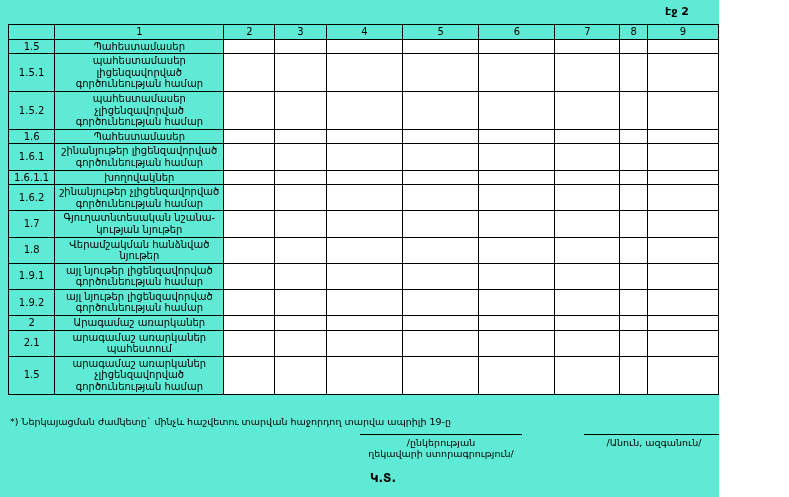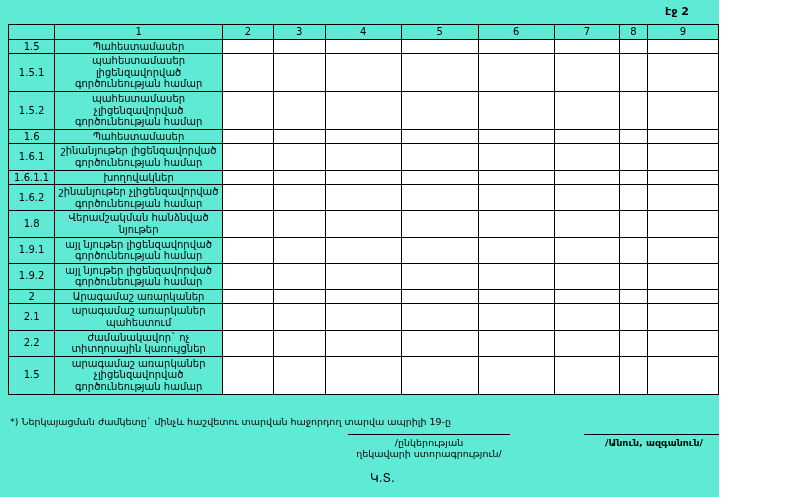--- a/index.html
+++ b/index.html
@@ -13,24 +13,24 @@
   table.form-table td { border:1px solid #000; font-size:10px; padding:1px 2px; text-align:center; vertical-align:middle; line-height:1.16; }
   td.header-cell { height:13px; font-size:10.5px; }
   td.code-cell { white-space:nowrap; }
   td.label-cell { white-space:pre-line; }
   td.data-cell { background:#fff; }
 
   .footnote { position:absolute; top:416px; left:10px; font-size:9.5px; }
 
   .sign-block { position:absolute; text-align:center; font-size:9.5px; line-height:1.2; }
   .sign-block .sign-line { border-top:1px solid #000; height:0; margin-bottom:2px; }
-  .sign-director { left:348px; top:434px; width:162px; }
-  .sign-name { left:584px; top:434px; width:140px;font-weight:bold; }
-
-  .seal { position:absolute; left:370px; top:471px; font-size:12px; font-weight:normal; }
+  .sign-director { left:360px; top:434px; width:162px; }
+  .sign-name { left:584px; top:434px; width:140px; }
+
+  .seal { position:absolute; left:370px; top:471px; font-size:12px; font-weight:bold; }
 </style>
 </head>
 <body>
 
 <div class="page">
 
   <div class="page-label">էջ 2</div>
 
   <table class="form-table">
     <colgroup>
@@ -142,20 +142,33 @@
           <td class="data-cell"></td>
           <td class="data-cell"></td>
           <td class="data-cell"></td>
           <td class="data-cell"></td>
           <td class="data-cell"></td>
           <td class="data-cell"></td>
           <td class="data-cell"></td>
           <td class="data-cell"></td>
         </tr>
         <tr>
+          <td class="code-cell">1.7</td>
+          <td class="label-cell">Գյուղատնտեսական նշանա-
+կության նյութեր</td>
+          <td class="data-cell"></td>
+          <td class="data-cell"></td>
+          <td class="data-cell"></td>
+          <td class="data-cell"></td>
+          <td class="data-cell"></td>
+          <td class="data-cell"></td>
+          <td class="data-cell"></td>
+          <td class="data-cell"></td>
+        </tr>
+        <tr>
           <td class="code-cell">1.8</td>
           <td class="label-cell">Վերամշակման հանձնված
 նյութեր</td>
           <td class="data-cell"></td>
           <td class="data-cell"></td>
           <td class="data-cell"></td>
           <td class="data-cell"></td>
           <td class="data-cell"></td>
           <td class="data-cell"></td>
           <td class="data-cell"></td>
@@ -196,33 +209,20 @@
           <td class="data-cell"></td>
           <td class="data-cell"></td>
           <td class="data-cell"></td>
           <td class="data-cell"></td>
           <td class="data-cell"></td>
         </tr>
         <tr>
           <td class="code-cell">2.1</td>
           <td class="label-cell">արագամաշ առարկաներ
 պահեստում</td>
-          <td class="data-cell"></td>
-          <td class="data-cell"></td>
-          <td class="data-cell"></td>
-          <td class="data-cell"></td>
-          <td class="data-cell"></td>
-          <td class="data-cell"></td>
-          <td class="data-cell"></td>
-          <td class="data-cell"></td>
-        </tr>
-        <tr>
-          <td class="code-cell">2.2</td>
-          <td class="label-cell">ժամանակավոր` ոչ
-տիտղոսային կառույցներ</td>
           <td class="data-cell"></td>
           <td class="data-cell"></td>
           <td class="data-cell"></td>
           <td class="data-cell"></td>
           <td class="data-cell"></td>
           <td class="data-cell"></td>
           <td class="data-cell"></td>
           <td class="data-cell"></td>
         </tr>
         <tr>

